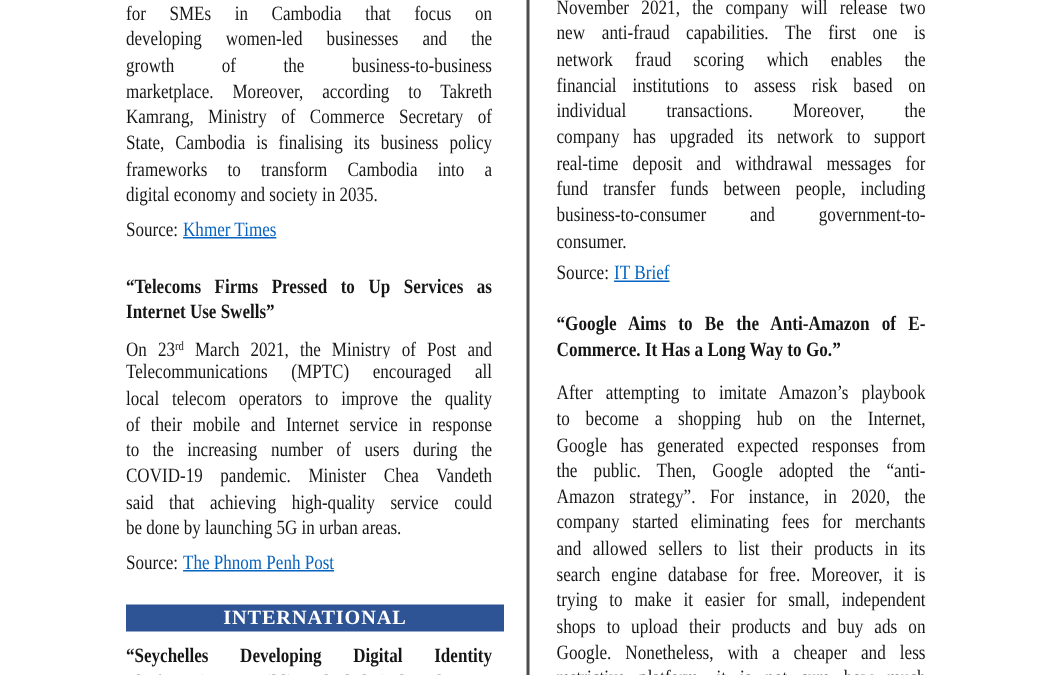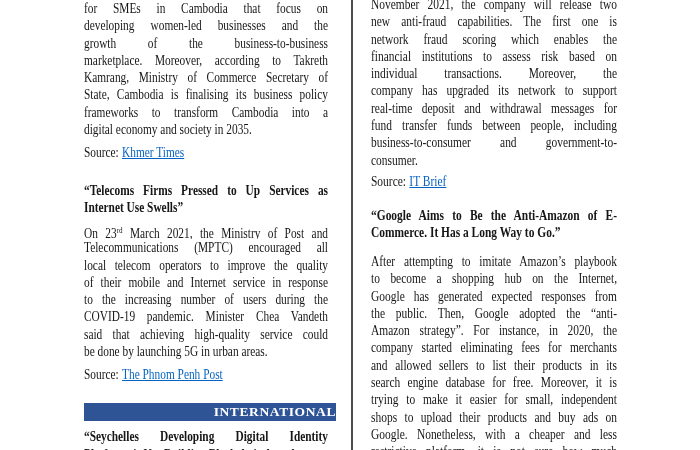--- a/index.html
+++ b/index.html
@@ -56,21 +56,21 @@
 
   .banner {
     position: absolute;
     left: 84px; top: 402.5px;
     width: 252px; height: 18.5px;
     background: var(--banner-bg, #2F5496);
     color: var(--banner-fg, #ffffff);
     font-weight: bold;
     font-size: 13.5px;
     line-height: 18.5px;
-    text-align: right;
+    text-align: center;
     letter-spacing: 0.6px;
   }
 </style>
 </head>
 <body>
 
 <div class="page">
 
   <div>
     <div class="tb tb-l para" style="left:84px; top:0px">

